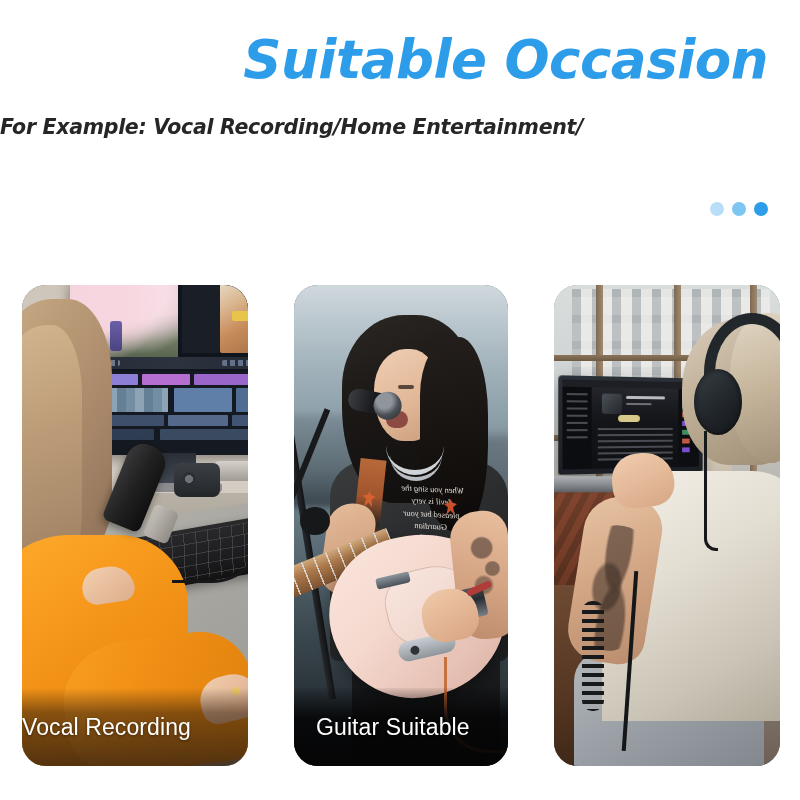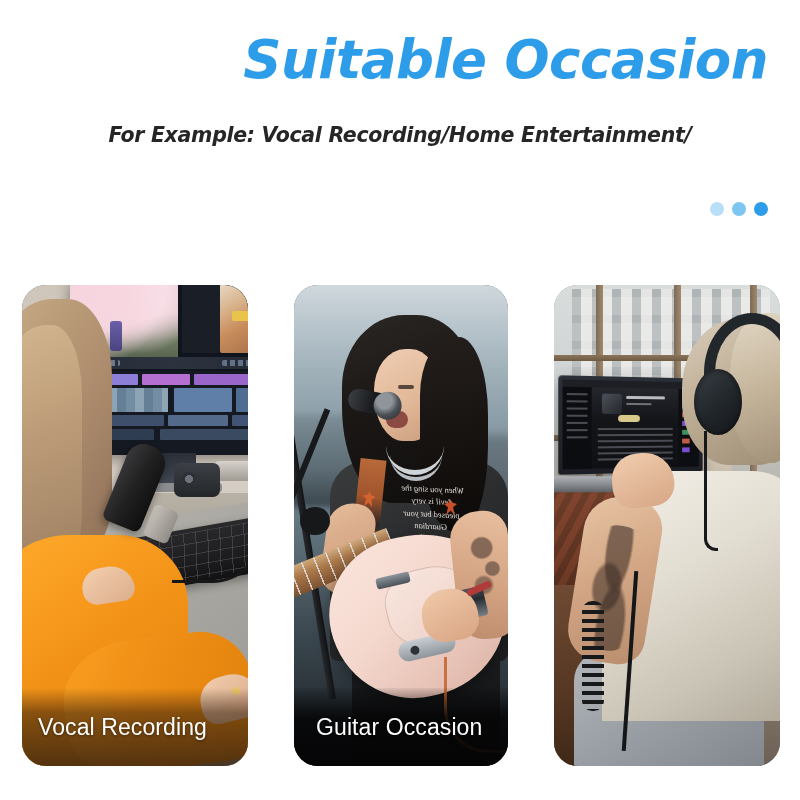--- a/index.html
+++ b/index.html
@@ -40,24 +40,24 @@
     font-weight: 700;
     font-style: italic;
     letter-spacing: -0.5px;
     color: #2e9de9;
     line-height: 1.05;
     white-space: nowrap;
   }
 
   .subtitle {
     position: absolute;
-    top: 118px;
+    top: 110px;
     left: 0;
     width: 800px;
-    text-align: center;
+    text-align: left;
     color: #262626;
   }
 
   .subtitle-line {
     font-family: "DejaVu Sans", sans-serif;
     font-size: 20.5px;
     font-weight: 700;
     font-style: italic;
     letter-spacing: -0.3px;
     line-height: 1.72;
@@ -131,21 +131,20 @@
   }
   .caption-bar.c3 {
     background: linear-gradient(to bottom, rgba(30,30,32,0) 0%, rgba(40,40,42,0.42) 34%, rgba(46,44,44,0.62) 100%);
   }
   .caption-text {
     color: #ffffff;
     font-family: "Liberation Sans", sans-serif;
     font-size: 23px;
     font-weight: 400;
     letter-spacing: 0.1px;
-    padding-left: 16px;
     white-space: nowrap;
     text-shadow: 0 1px 3px rgba(0,0,0,0.45);
   }
   .card.mid .caption-text { padding-left: 22px; }
   .card.right .caption-text { padding-left: 18px; }
 
   
   .c1-wall {
     position: absolute; inset: 0;
     background: linear-gradient(to bottom, #cfc6bb 0%, #d8d0c6 38%, #cdc6bd 52%, #b9b2a8 100%);
@@ -1028,21 +1027,21 @@
         <div class="c2-bridge"></div>
         <div class="c2-jackplate"></div>
         <div class="c2-arm-r"></div>
         <div class="c2-tattoo"></div>
         <div class="c2-hand"></div>
         <div class="c2-bracelet"></div>
         <div class="c2-cable"></div>
       </div>
 
       <div class="caption-bar c2">
-        <span class="caption-text">Guitar Occasion</span>
+        <span class="caption-text">Guitar Suitable</span>
       </div>
     </div>
 
     <div class="card right">
       <div class="scene">
         <div class="c3-bg"></div>
 
         <div class="c3-window">
           <div class="c3-building"></div>
           <div class="c3-mullion-v" style="left:42px;"></div>

